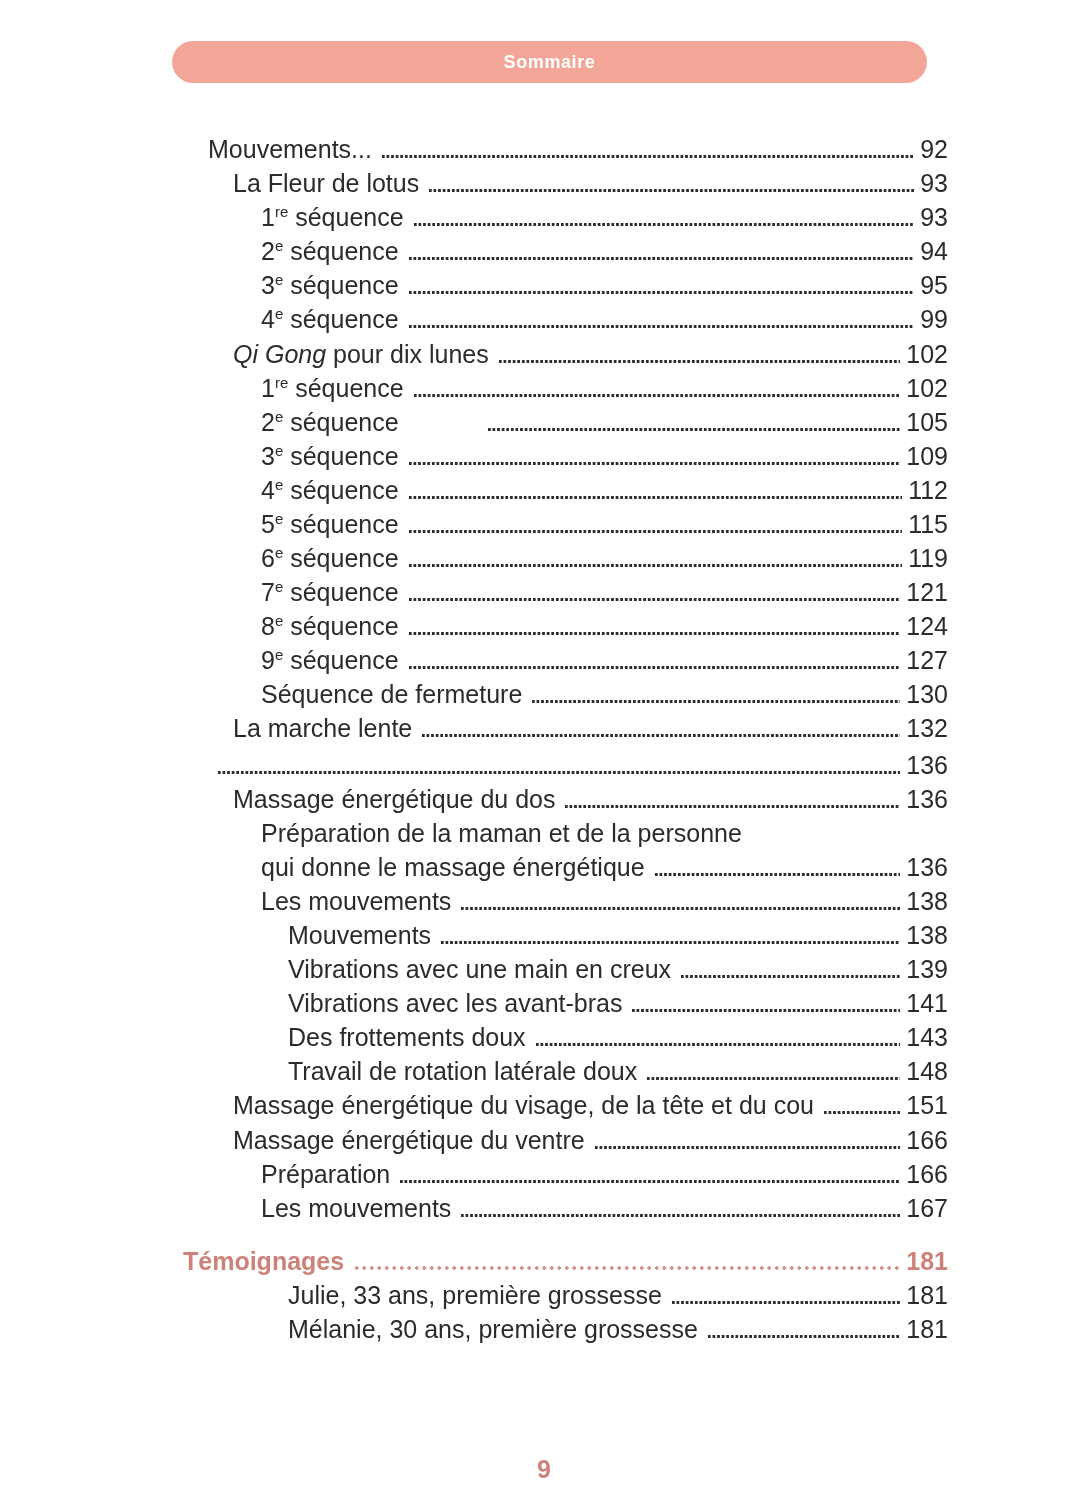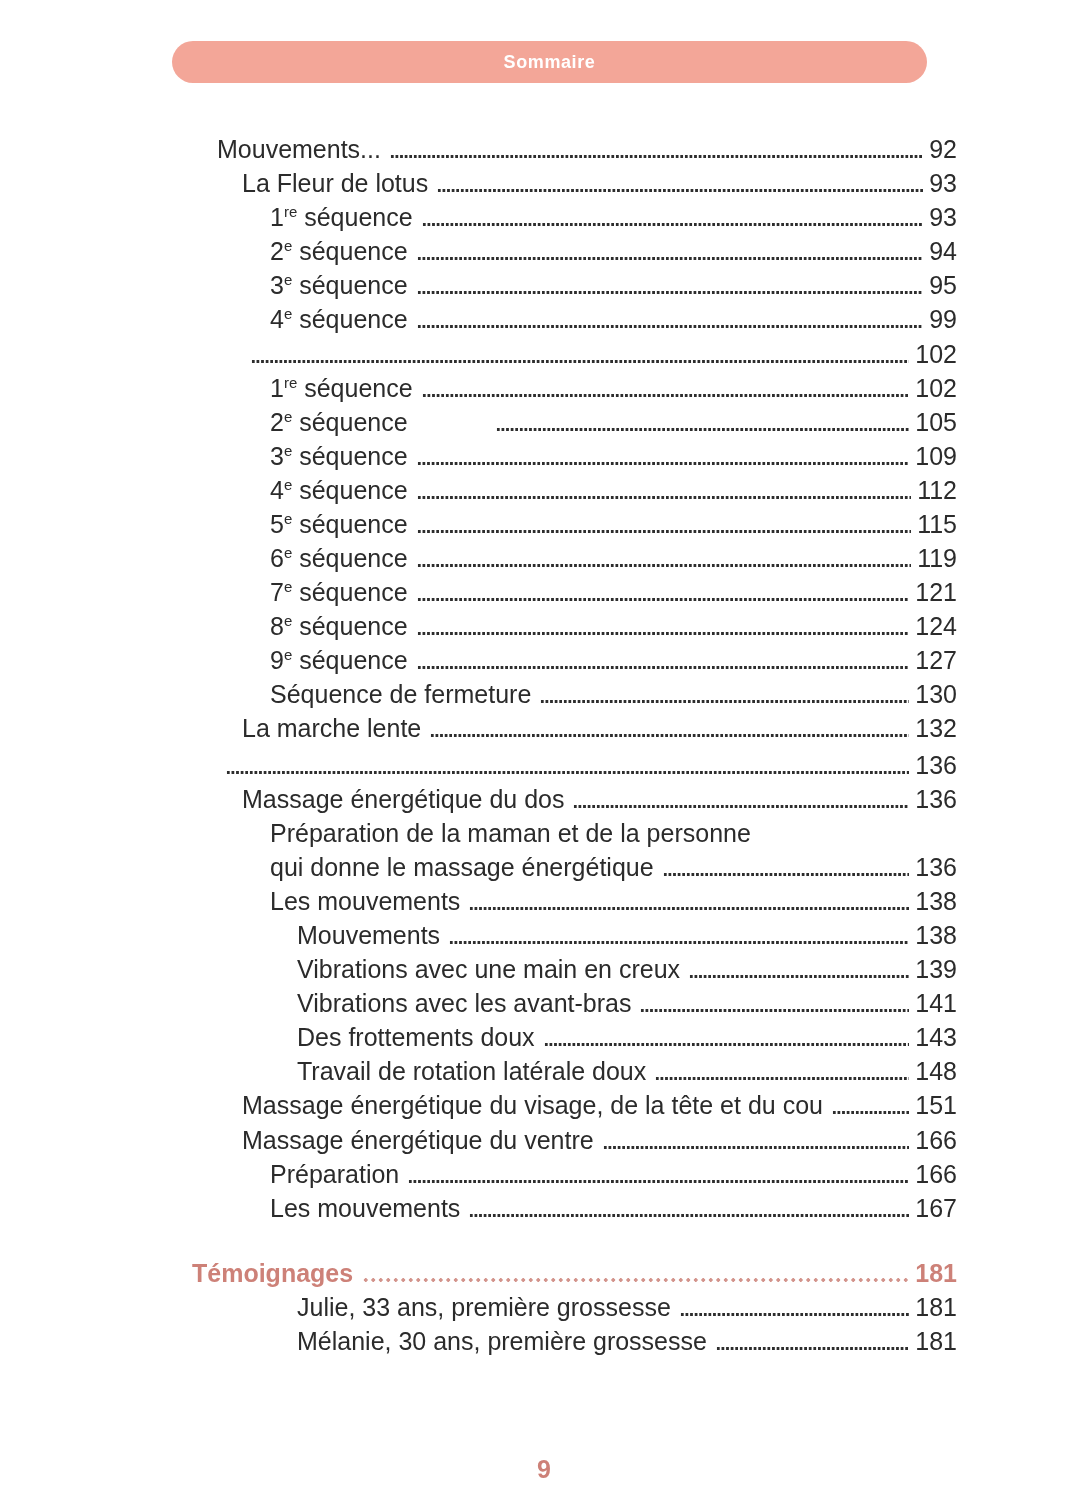--- a/index.html
+++ b/index.html
@@ -13,21 +13,21 @@
   
   .header-pill{
     position:absolute;left:172px;top:41px;width:755px;height:42px;
     border-radius:21px;display:flex;align-items:center;justify-content:center;
   }
   .header-title{
     color:#ffffff;font-weight:bold;font-size:18px;letter-spacing:.6px;
   }
 
   
-  .toc{position:absolute;left:192px;top:135px;width:765px;}
+  .toc{position:absolute;left:183px;top:135px;width:765px;}
   .row{
     display:flex;align-items:baseline;
     font-size:25px;line-height:29px;margin-bottom:5px;
     white-space:nowrap;
   }
   .lvl0{padding-left:0;}
   .lvl1{padding-left:25px;}
   .lvl2{padding-left:50px;justify-content:flex-end;}
   .lvl3{padding-left:78px;}
   .lvl4{padding-left:105px;}
@@ -87,20 +87,21 @@
         <span class="label"><span>3</span><sup>e</sup><span> séquence</span></span>
         <div class="leader"></div>
         <span class="pagenum">95</span>
       </div>
       <div class="row lvl3">
         <span class="label"><span>4</span><sup>e</sup><span> séquence</span></span>
         <div class="leader"></div>
         <span class="pagenum">99</span>
       </div>
       <div class="row lvl2" style="margin-top: 6px;">
+        <span class="label"><i>Qi Gong</i><span> pour dix lunes</span></span>
         <div class="leader"></div>
         <span class="pagenum">102</span>
       </div>
       <div class="row lvl3">
         <span class="label"><span>1</span><sup>re</sup><span> séquence</span></span>
         <div class="leader"></div>
         <span class="pagenum">102</span>
       </div>
       <div class="row lvl3">
         <span class="label"><span>2</span><sup>e</sup><span> séquence</span></span>
@@ -212,21 +213,21 @@
       <div class="row lvl3">
         <span class="label"><span>Préparation</span></span>
         <div class="leader"></div>
         <span class="pagenum">166</span>
       </div>
       <div class="row lvl3">
         <span class="label"><span>Les mouvements</span></span>
         <div class="leader"></div>
         <span class="pagenum">167</span>
       </div>
-      <div class="row lvl0 pink" style="margin-top: 36px; justify-content: space-between;">
+      <div class="row lvl0 pink" style="margin-top: 24px; justify-content: space-between;">
         <span class="label" style="color: rgb(205, 129, 120);"><span>Témoignages</span></span>
         <div class="leader pink-leader"></div>
         <span class="pagenum" style="color: rgb(205, 129, 120);">181</span>
       </div>
       <div class="row lvl4">
         <span class="label"><span>Julie, 33 ans, première grossesse</span></span>
         <div class="leader"></div>
         <span class="pagenum">181</span>
       </div>
       <div class="row lvl4">

